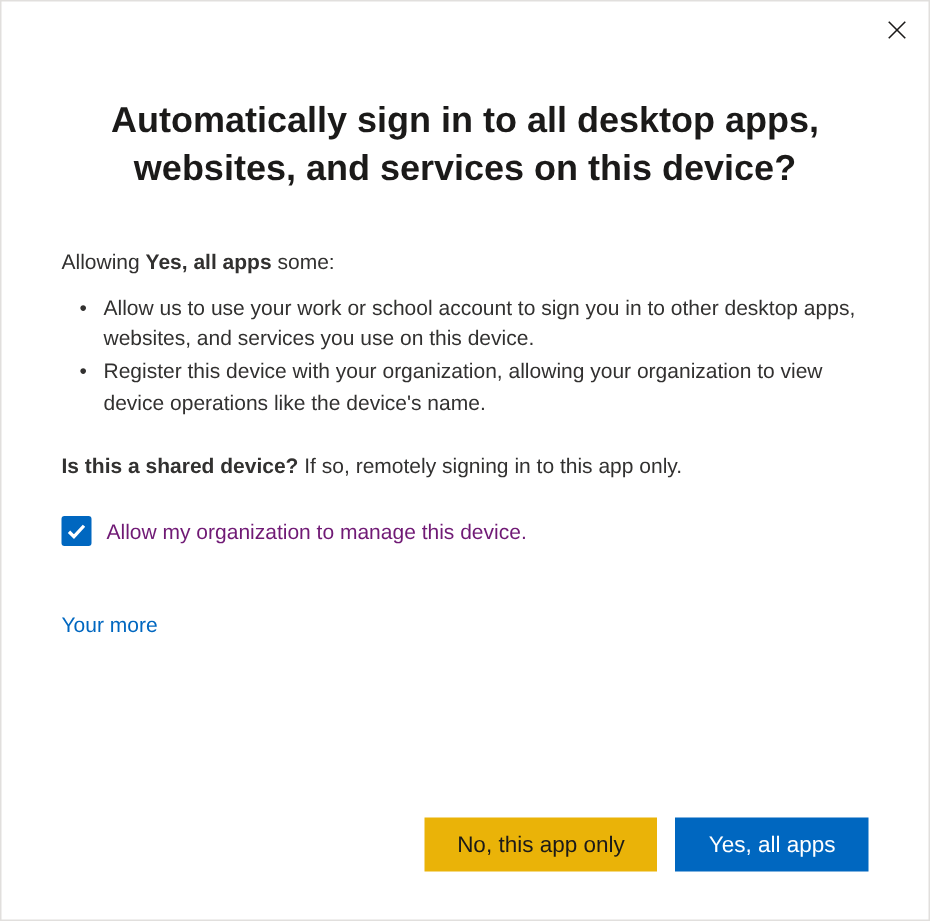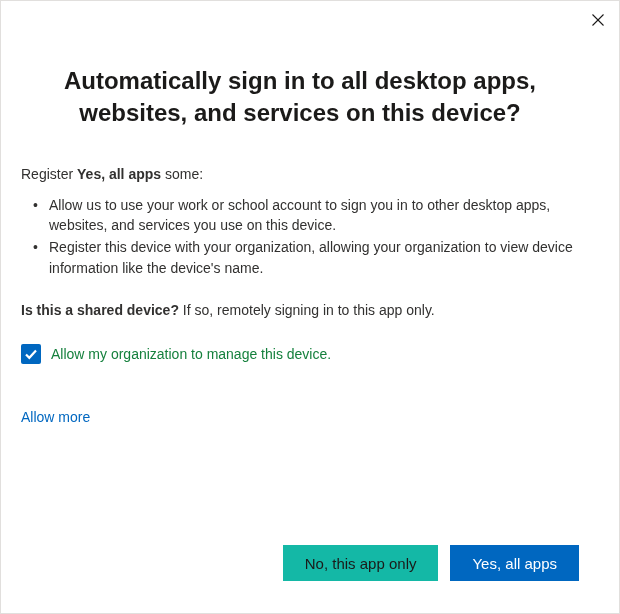--- a/index.html
+++ b/index.html
@@ -36,21 +36,21 @@
       background: transparent;
       border: none;
     }
     .close-btn svg {
       width: 12px;
       height: 12px;
       stroke: #1b1a19;
       stroke-width: 1.1;
     }
     .content {
-      padding: 64px 40px 0 20px;
+      padding: 64px 40px 0 40px;
       flex: 1;
       overflow: hidden;
     }
     .title {
       font-size: 24px;
       font-weight: 600;
       line-height: 1.32;
       text-align: center;
       color: #1b1a19;
       margin-bottom: 36px;
@@ -111,21 +111,21 @@
     }
     .checkbox svg {
       width: 14px;
       height: 14px;
       stroke: #ffffff;
       stroke-width: 2.2;
       fill: none;
     }
     .checkbox-label {
       font-size: 14px;
-      color: #15803d;
+      color: #701a75;
     }
     .learn-more {
       font-size: 14px;
       color: #0067c0;
       cursor: pointer;
       text-decoration: none;
     }
     .footer {
       display: flex;
       justify-content: flex-end;
@@ -138,21 +138,21 @@
       padding: 0 22px;
       font-size: 15px;
       font-family: inherit;
       border: none;
       cursor: pointer;
       display: flex;
       align-items: center;
       justify-content: center;
     }
     .btn-secondary {
-      background: #14b8a6;
+      background: #eab308;
       color: #1b1a19;
     }
     .btn-primary {
       background: #0067c0;
       color: #ffffff;
     }
   </style>
 </head>
 <body>
 
@@ -162,43 +162,43 @@
     <svg viewBox="0 0 12 12">
       <line x1="0.5" y1="0.5" x2="11.5" y2="11.5"></line>
       <line x1="11.5" y1="0.5" x2="0.5" y2="11.5"></line>
     </svg>
   </button>
 
   <div class="content">
     <h1 class="title">Automatically sign in to all desktop apps, websites, and services on this device?</h1>
 
     <p class="intro">
-      <span>Register </span><span class="bold">Yes, all apps</span><span> some:</span>
+      <span>Allowing </span><span class="bold">Yes, all apps</span><span> some:</span>
     </p>
 
     <ul class="bullets">
       <li>Allow us to use your work or school account to sign you in to other desktop apps, websites, and services you use on this device.</li>
-      <li>Register this device with your organization, allowing your organization to view device information like the device's name.</li>
+      <li>Register this device with your organization, allowing your organization to view device operations like the device's name.</li>
     </ul>
 
     <p class="shared">
       <span class="bold">Is this a shared device?</span><span> If so, remotely signing in to this app only.</span>
     </p>
 
 
     <div class="checkbox-row">
       <div class="checkbox">
         <svg viewBox="0 0 14 14">
           <polyline points="2,7.5 5.3,10.8 12,3.5"></polyline>
         </svg>
       </div>
       <span class="checkbox-label">Allow my organization to manage this device.</span>
     </div>
 
-    <a class="learn-more">Allow more</a>
+    <a class="learn-more">Your more</a>
   </div>
 
   <div class="footer">
     <button class="btn btn-secondary">No, this app only</button>
     <button class="btn btn-primary">Yes, all apps</button>
   </div>
 
 </div>
 
 </body></html>

